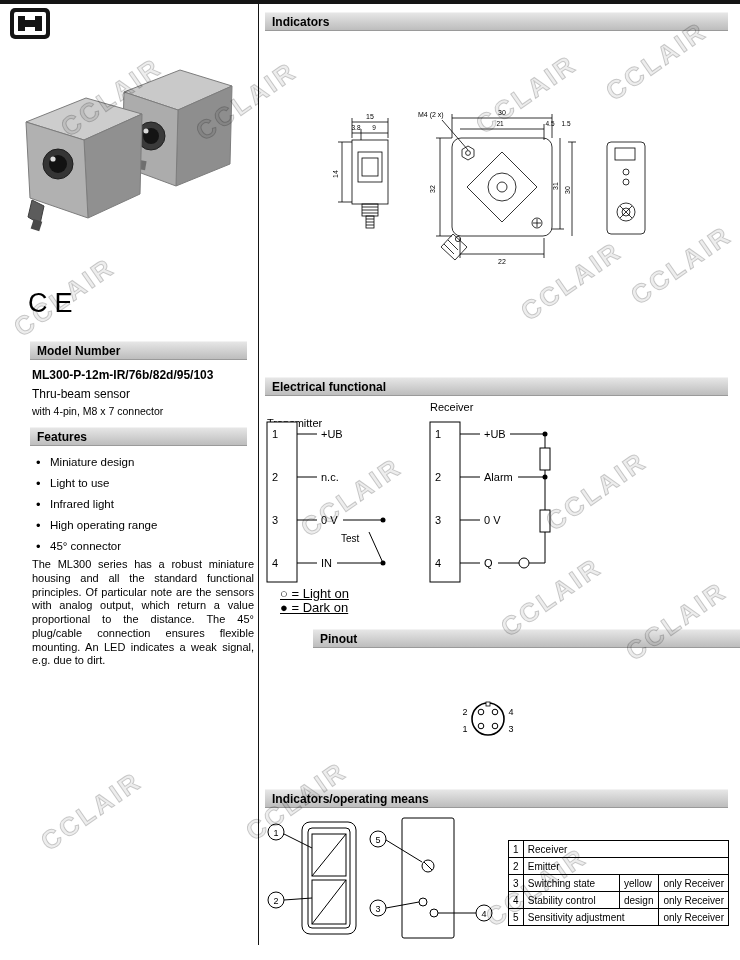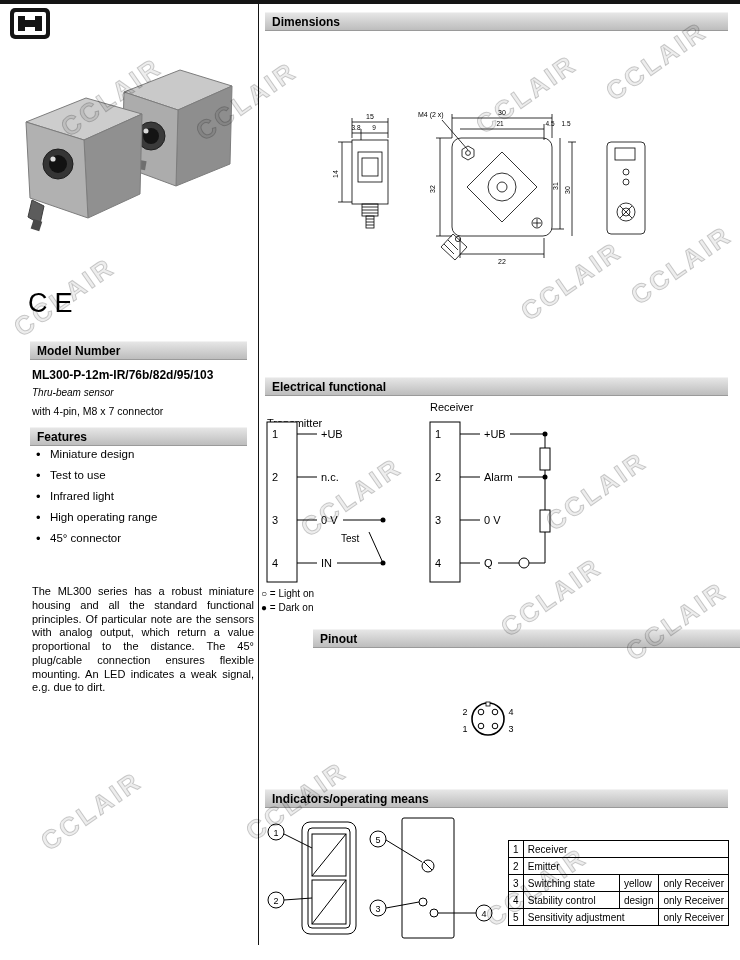--- a/index.html
+++ b/index.html
@@ -14,34 +14,34 @@
     position:absolute; height:19px; line-height:19px;
     background:linear-gradient(180deg,#e6e6e6 0%,#cdcdcd 60%,#bdbdbd 100%);
     font-weight:bold; font-size:12px; padding-left:7px;
     border-top:1px solid #f2f2f2; border-bottom:1px solid #9a9a9a;
   }
   .secbar.left { left:30px; width:217px; }
   .secbar.right { left:265px; width:463px; }
 
   .txt { position:absolute; }
   .model-name { font-weight:bold; font-size:12px; }
-  .model-sub { font-size:10px;font-style:italic; }
+  .model-sub { font-size:12px; }
   .model-sub2 { font-size:10.5px; }
 
   ul.features { position:absolute; left:34px; top:448px; width:220px; margin:0; padding:0; list-style:none; }
-  ul.features li { font-size:11.5px; margin:0 0 9px 0; padding-left:16px; position:relative; }
+  ul.features li { font-size:11.5px; margin:8px 0 9px 0; padding-left:16px; position:relative; }
   ul.features li::before { content:"•"; position:absolute; left:2px; top:-1px; font-size:13px; }
 
-  .prodinfo { position:absolute; left:32px; top:585px; width:222px; font-size:11px; line-height:1.25; text-align:justify; }
+  .prodinfo { position:absolute; left:32px; top:558px; width:222px; font-size:11px; line-height:1.25; text-align:justify; }
 
   .ce { position:absolute; left:28px; top:288px; font-size:27px; letter-spacing:7px; font-weight:normal; }
 
   .diaglabel { position:absolute; font-size:11px; }
 
-  .legend { position:absolute; left:261px; top:587px; font-size:10px; line-height:14px; }
+  .legend { position:absolute; left:280px; top:587px; font-size:13px; line-height:14px;text-decoration:underline; }
 
   table.ind { position:absolute; left:508px; top:840px; width:221px; border-collapse:collapse; }
   table.ind td { border:1px solid #000; font-size:10px; padding:1px 4px; height:17px; white-space:nowrap; }
   table.ind td.no { width:15px; text-align:left; }
   table.ind td.desc { width:108px; }
   table.ind td.color { width:40px;margin-left:7px; }
   table.ind td.note { width:58px; }
 
   .wm {
     position:absolute; font-size:26px; font-weight:bold; letter-spacing:3px;
@@ -100,30 +100,30 @@
   </div>
   <div class="txt model-name" style="left:32px; top:368px;">ML300-P-12m-IR/76b/82d/95/103</div>
   <div class="txt model-sub" style="left:32px; top:387px;">Thru-beam sensor</div>
   <div class="txt model-sub2" style="left:32px; top:405px;">with 4-pin, M8 x 7 connector</div>
 
   <div class="secbar left" style="top:427px;">
     <span>Features</span>
   </div>
   <ul class="features">
     <li>Miniature design</li>
-    <li>Test to use</li>
+    <li>Light to use</li>
     <li>Infrared light</li>
     <li>High operating range</li>
     <li>45° connector</li>
   </ul>
 
   <div class="prodinfo">The ML300 series has a robust miniature housing and all the standard functional principles. Of particular note are the sensors with analog output, which return a value proportional to the distance. The 45° plug/cable connection ensures flexible mounting. An LED indicates a weak signal, e.g. due to dirt.</div>
 
   <div class="secbar right" style="top:12px;">
-    <span>Dimensions</span>
+    <span>Indicators</span>
   </div>
 
   <svg width="340" height="168" viewBox="0 0 340 168" style="left:322px; top:106px;">
     <g stroke="#000" stroke-width="0.8" fill="none">
 
       <line x1="30" y1="16" x2="66" y2="16"></line>
       <line x1="30" y1="12" x2="30" y2="32"></line>
         <line x1="66" y1="12" x2="66" y2="32"></line>
       <line x1="30" y1="27" x2="39" y2="27"></line>
         <line x1="39" y1="23" x2="39" y2="34"></line>

